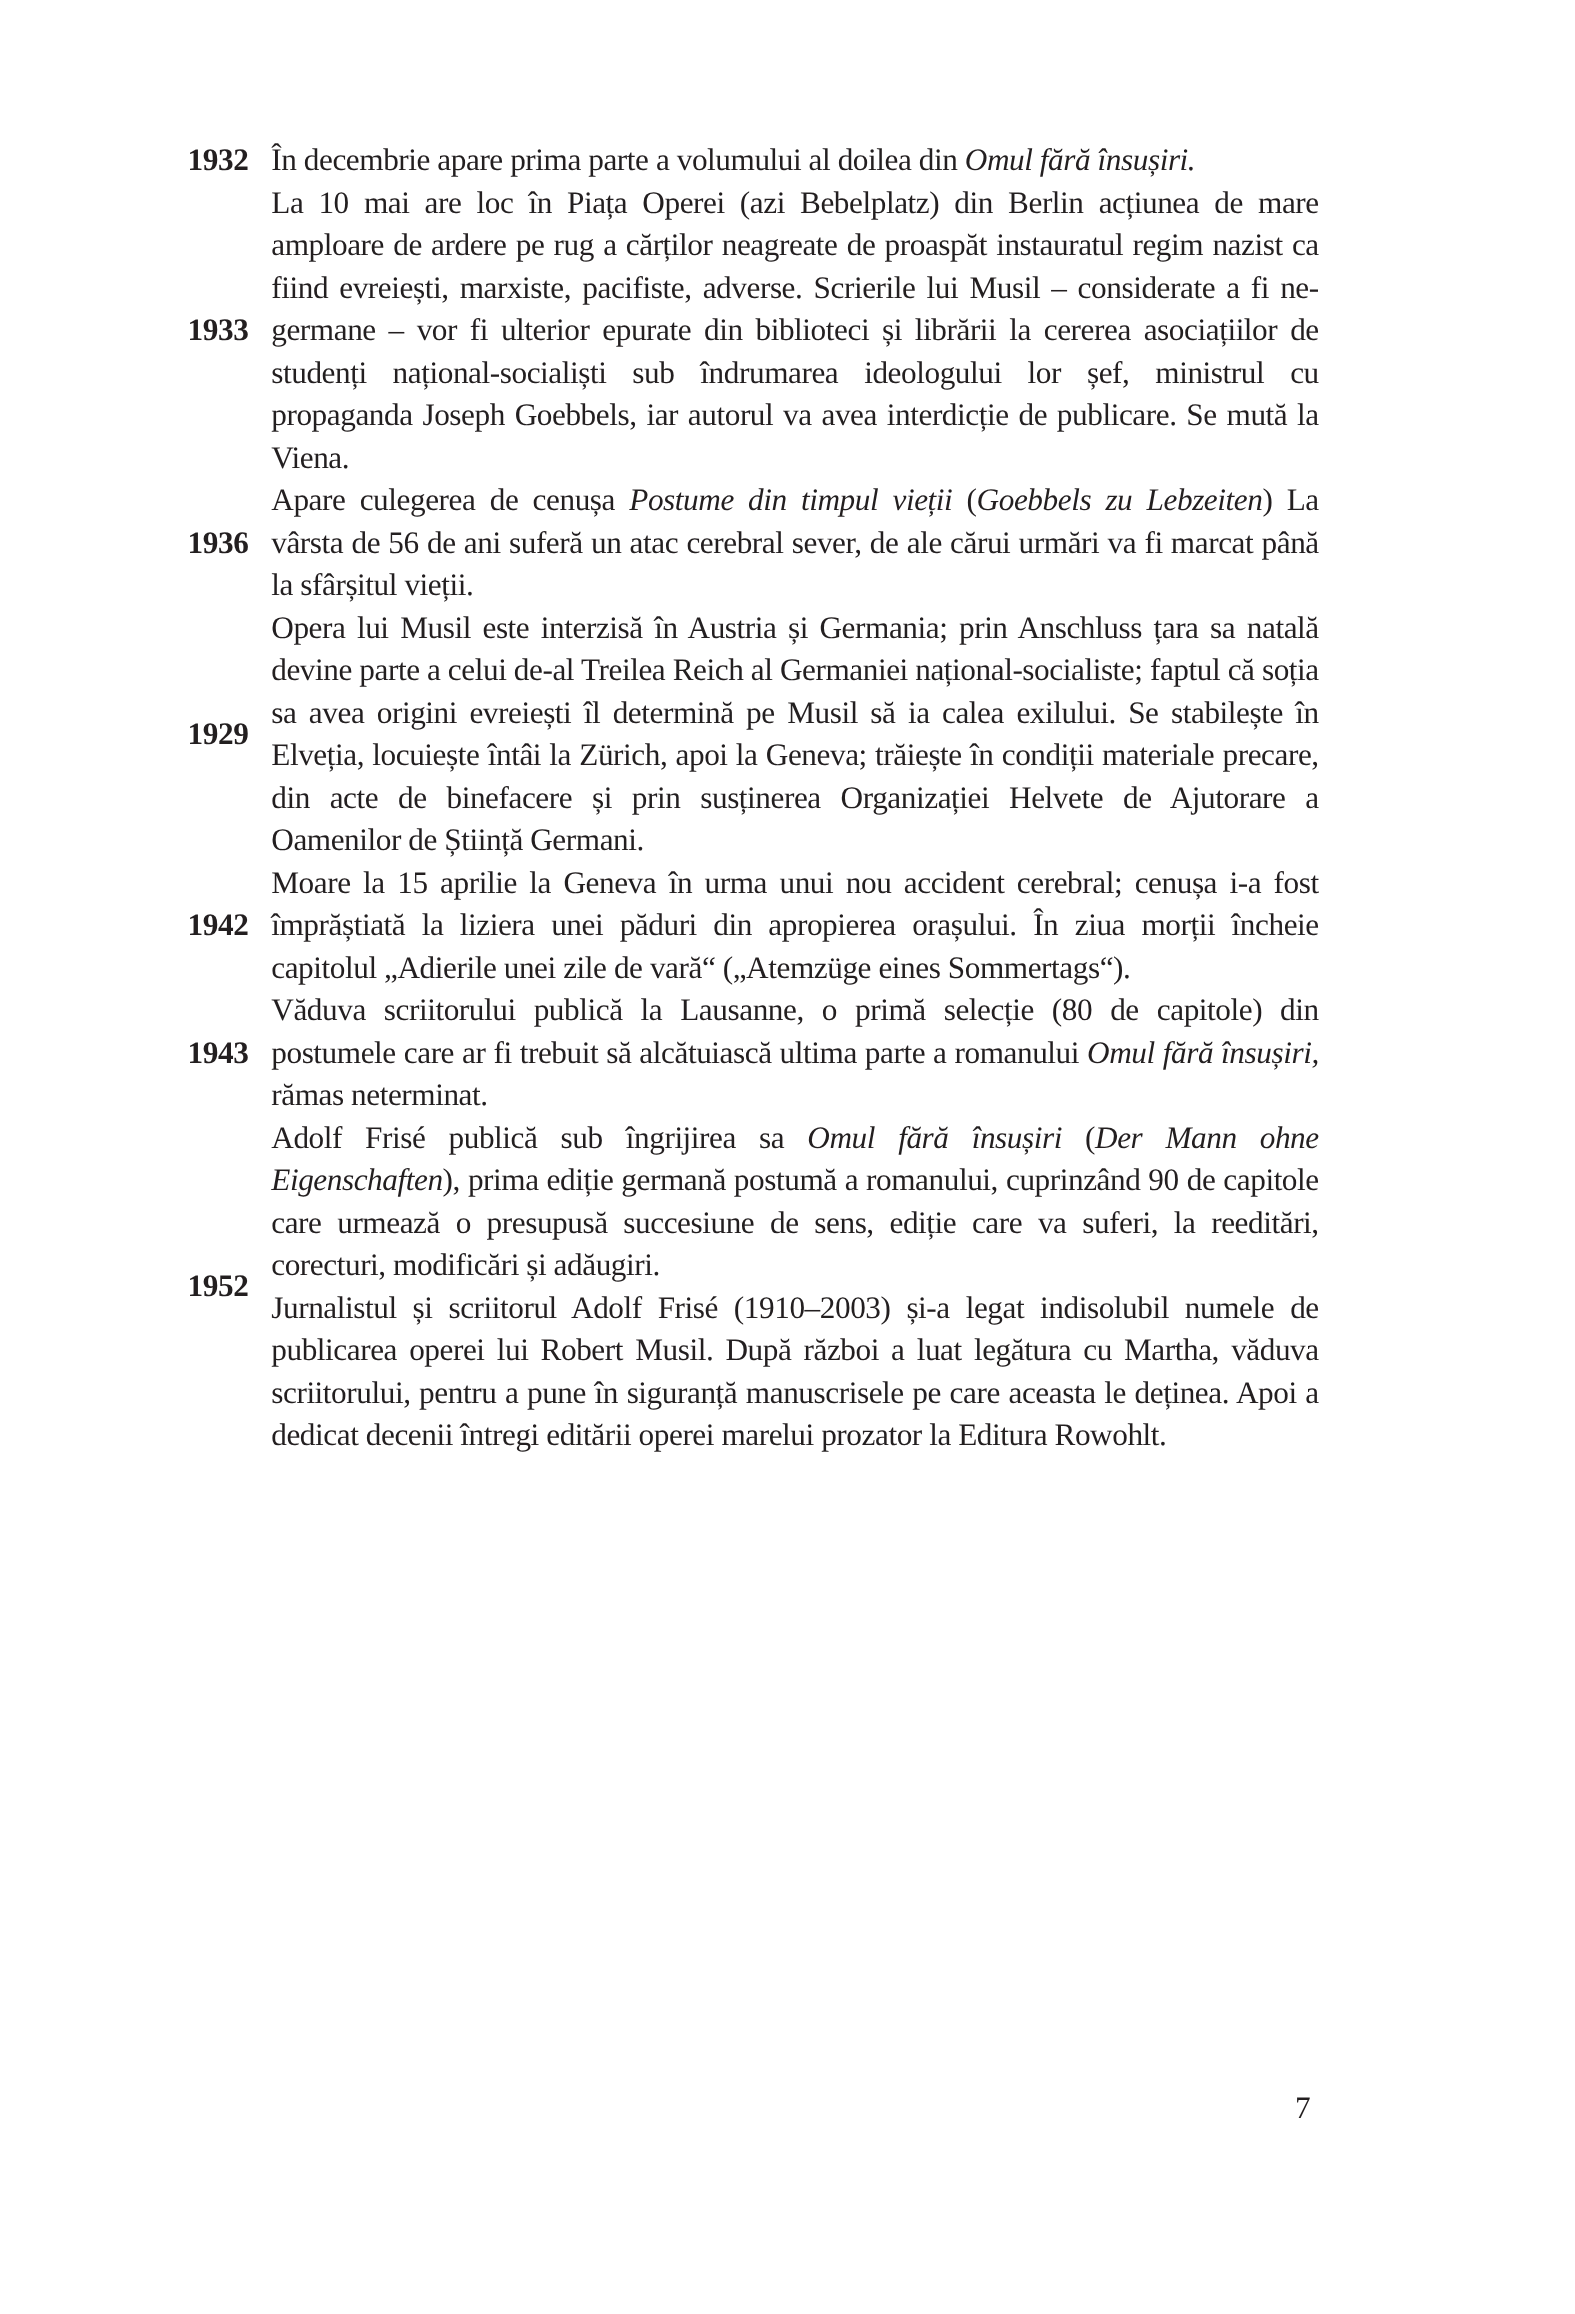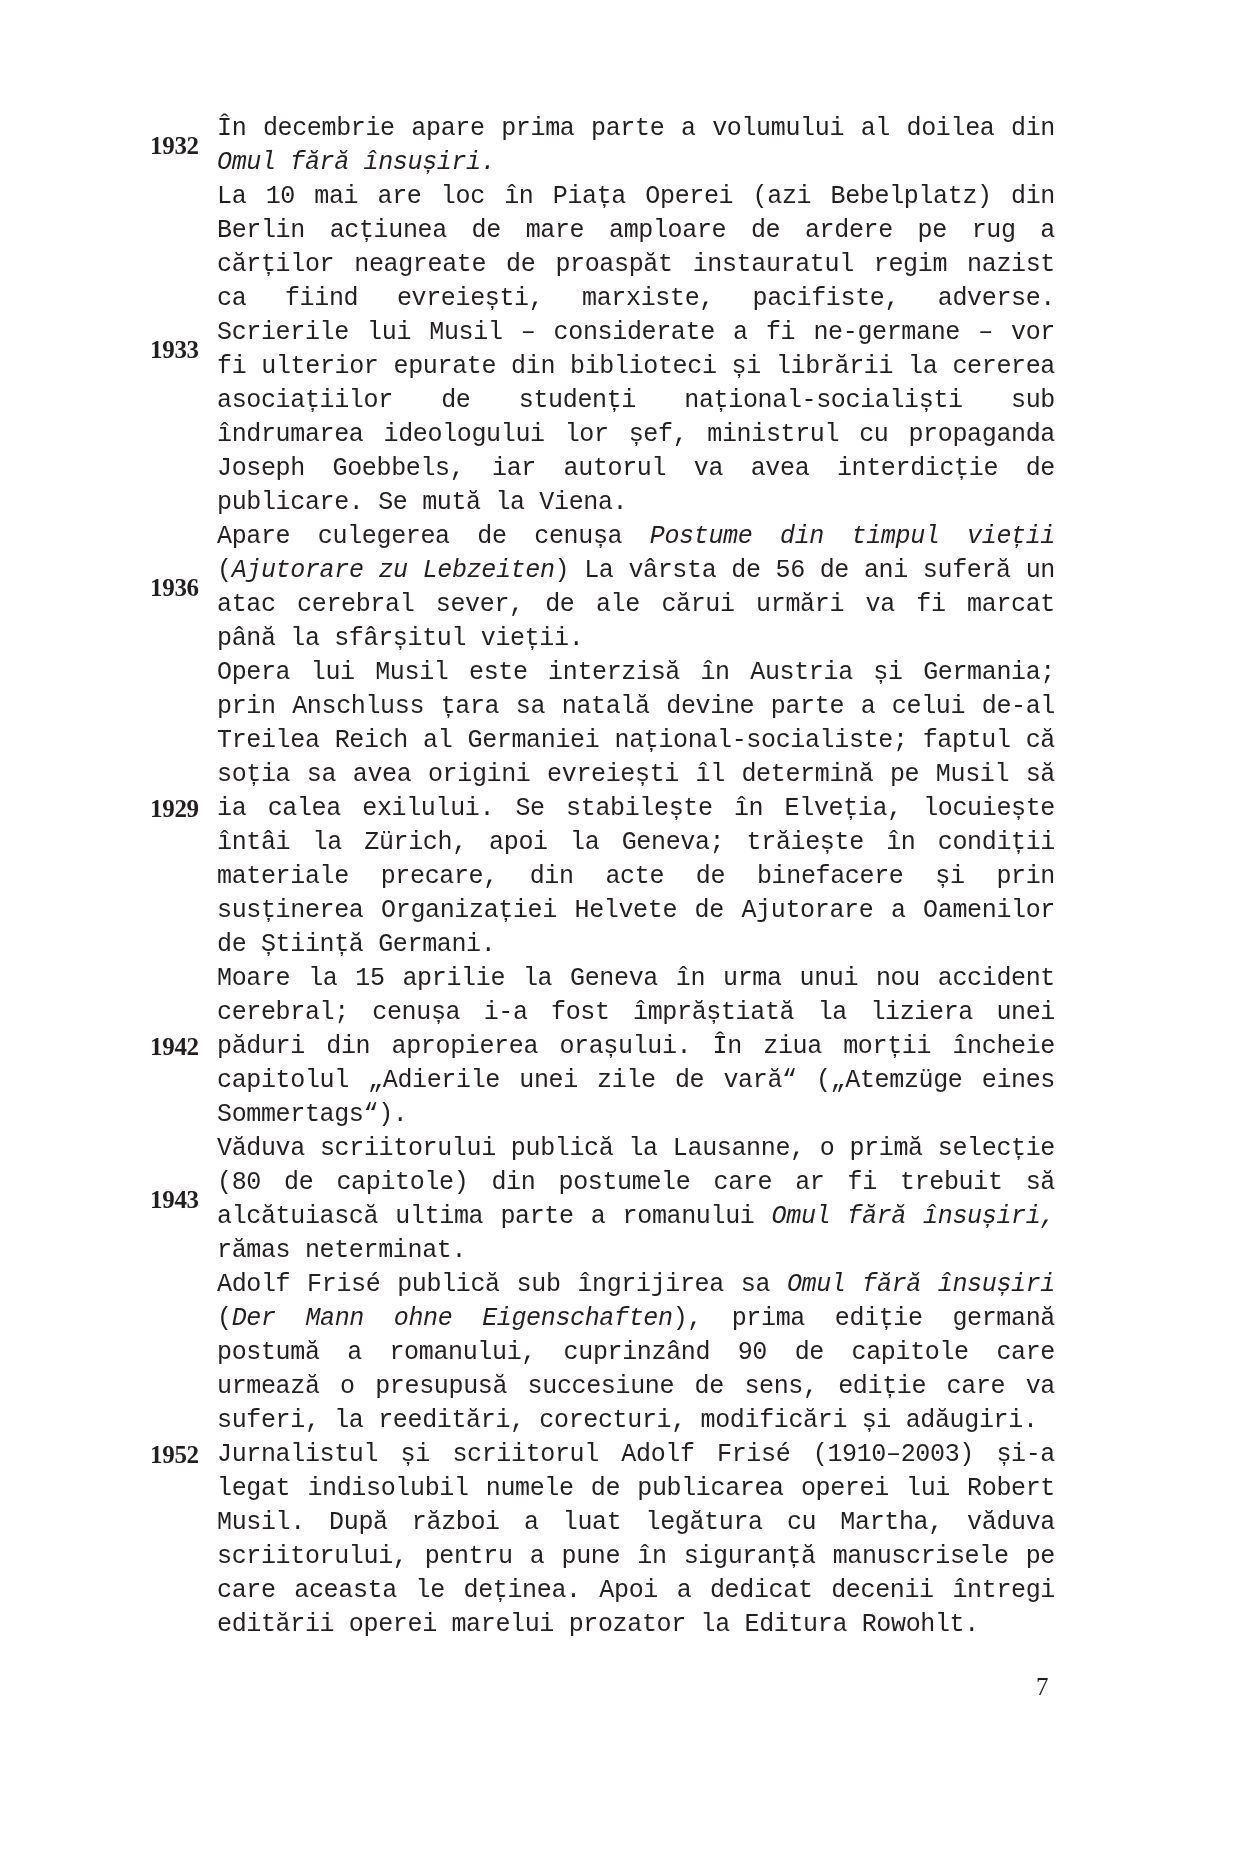--- a/index.html
+++ b/index.html
@@ -32,21 +32,20 @@
       font-size: 25px;
       line-height: 34px;
       letter-spacing: -0.3px;
     }
     .body {
       flex: 1 1 auto;
       font-size: 25px;
       line-height: 34px;
       text-align: justify;
       letter-spacing: -0.35px;
-      font-family: Liberation Mono, monospace;
     }
     .para {
       margin: 0;
     }
     .para.last-left {
       text-align-last: left;
     }
     .para .it {
       font-style: italic;
     }
@@ -71,21 +70,21 @@
       </div>
       <div class="entry">
         <div class="year">1933</div>
         <div class="body">
           <p class="para last-left"><span>La 10 mai are loc în Piața Operei (azi Bebelplatz) din Berlin acțiunea de mare amploare de ardere pe rug a cărților neagreate de proaspăt instauratul regim nazist ca fiind evreiești, marxiste, pacifiste, adverse. Scrierile lui Musil – considerate a fi ne-germane – vor fi ulterior epurate din biblioteci și librării la cererea asociațiilor de studenți național-socialiști sub îndrumarea ideologului lor șef, ministrul cu propaganda Joseph Goebbels, iar autorul va avea interdicție de publicare. Se mută la Viena.</span></p>
         </div>
       </div>
       <div class="entry">
         <div class="year">1936</div>
         <div class="body">
-          <p class="para last-left"><span>Apare culegerea de cenușa </span><span class="it">Postume din timpul vieții</span><span> (</span><span class="it">Ajutorare zu Lebzeiten</span><span>) La vârsta de 56 de ani suferă un atac cerebral sever, de ale cărui urmări va fi marcat până la sfârșitul vieții.</span></p>
+          <p class="para last-left"><span>Apare culegerea de cenușa </span><span class="it">Postume din timpul vieții</span><span> (</span><span class="it">Goebbels zu Lebzeiten</span><span>) La vârsta de 56 de ani suferă un atac cerebral sever, de ale cărui urmări va fi marcat până la sfârșitul vieții.</span></p>
         </div>
       </div>
       <div class="entry">
         <div class="year">1929</div>
         <div class="body">
           <p class="para last-left"><span>Opera lui Musil este interzisă în Austria și Germania; prin Anschluss țara sa natală devine parte a celui de-al Treilea Reich al Germaniei național-socialiste; faptul că soția sa avea origini evreiești îl determină pe Musil să ia calea exilului. Se stabilește în Elveția, locuiește întâi la Zürich, apoi la Geneva; trăiește în condiții materiale precare, din acte de binefacere și prin susținerea Organizației Helvete de Ajutorare a Oamenilor de Știință Germani.</span></p>
         </div>
       </div>
       <div class="entry">
         <div class="year">1942</div>

